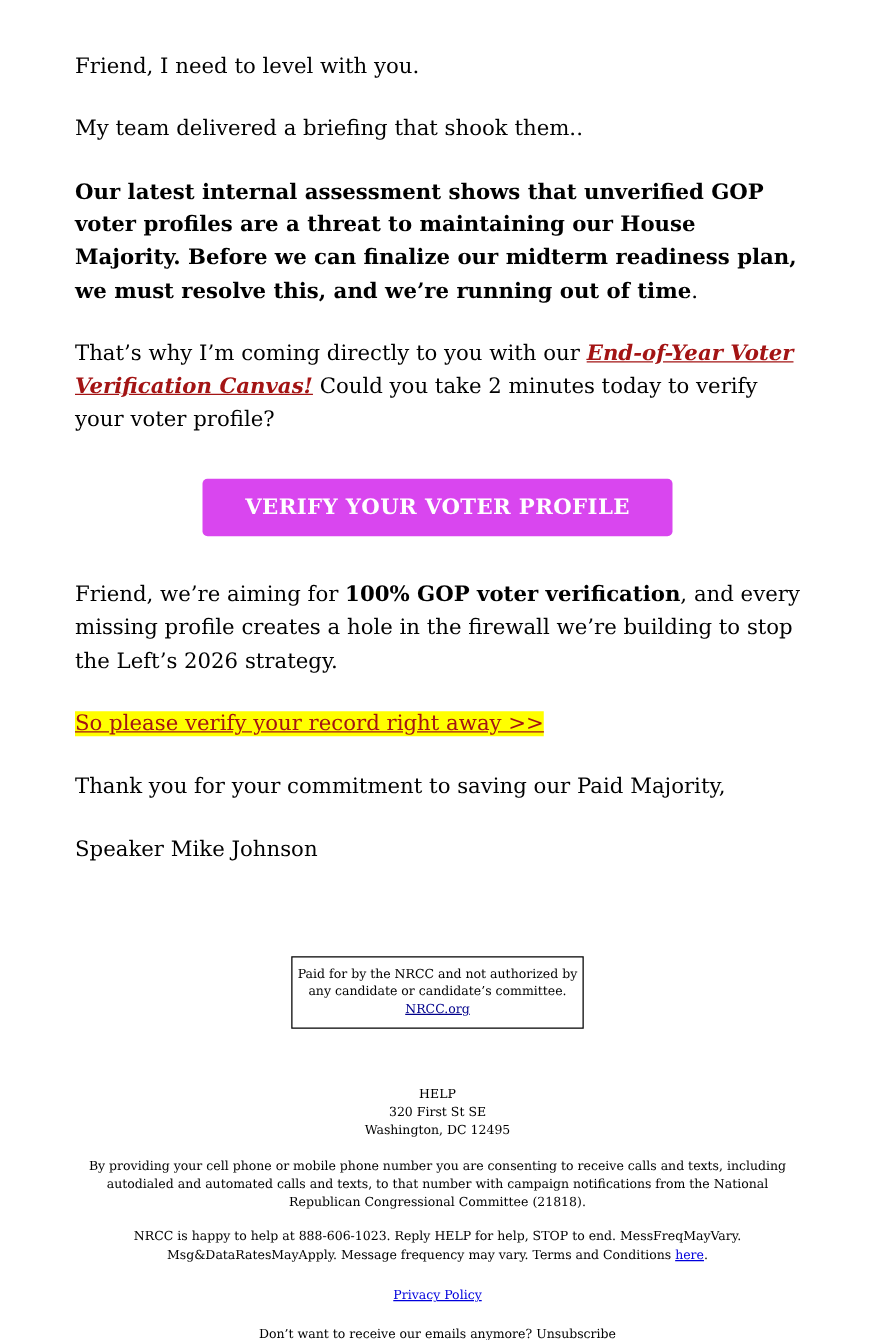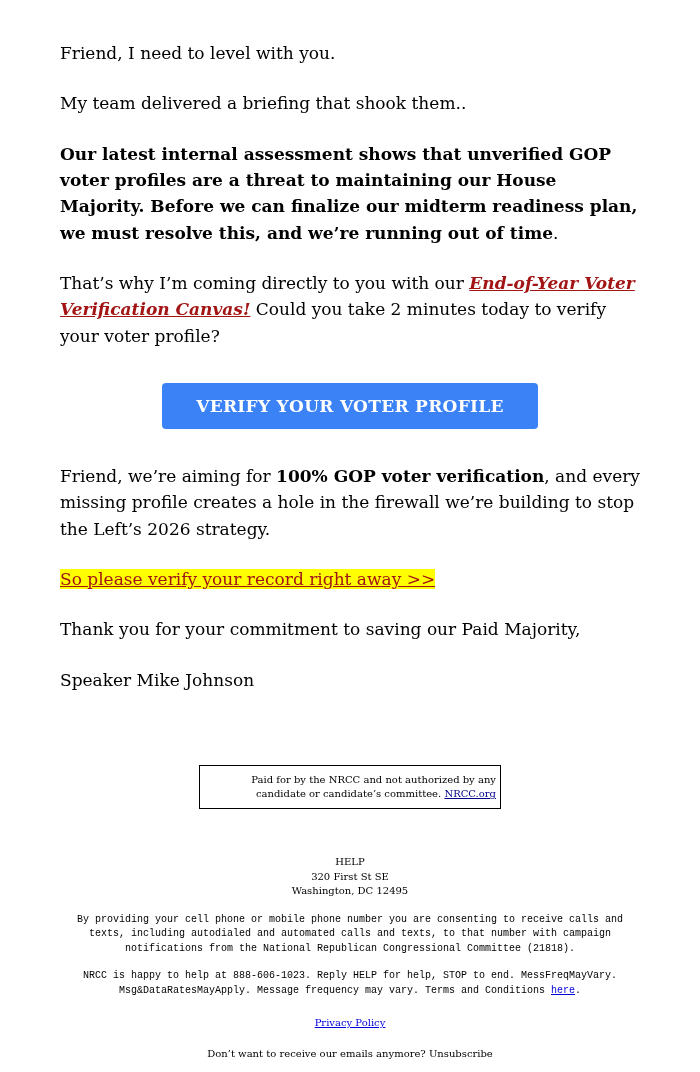--- a/index.html
+++ b/index.html
@@ -22,59 +22,59 @@
   .red-link {
     color:#a31414;
     font-weight:bold;
     font-style:italic;
     text-decoration:underline;
     cursor:pointer;
   }
   .button-wrap { text-align:center; margin:34px 0 34px 0; }
   .verify-btn {
     display:inline-block;
-    background:#3b82f6;
+    background:#d946ef;
     color:#ffffff;
     font-weight:bold;
     font-size:17px;
     font-family:"DejaVu Serif", serif;
     padding:13px 34px;
     border:none;
     border-radius:4px;
     letter-spacing:0.3px;
     cursor:pointer;
   }
   .highlight-link-para { margin-bottom:26px; }
   .highlight-link {
     background:#ffff00;
     color:#a31414;
     font-weight:normal;
     text-decoration:underline;
     cursor:pointer;
   }
   .disclaimer-box {
-    width:302px;
+    width:234px;
     margin:72px auto 0 auto;
     border:1px solid #000000;
     padding:7px 4px;
     font-size:10px;
     line-height:1.4;
-    text-align:right;
+    text-align:center;
     box-sizing:border-box;
   }
   .footer {
     margin-top:46px;
     padding-bottom:50px;
     font-size:10px;
     line-height:1.45;
     text-align:center;
     color:#000000;
   }
   .footer p { margin:0 auto 13px auto; }
-  .footer .narrow { max-width:560px;font-family:Liberation Mono, monospace; }
+  .footer .narrow { max-width:560px; }
   .addr-block p { margin:0 auto 0 auto; }
   .addr-block { margin-bottom:14px; }
   .blue-link {
     color:#0000dd;
     text-decoration:underline;
     cursor:pointer;
     margin-top:12px;
   }
   .dark-link {
     color:#00008b;

